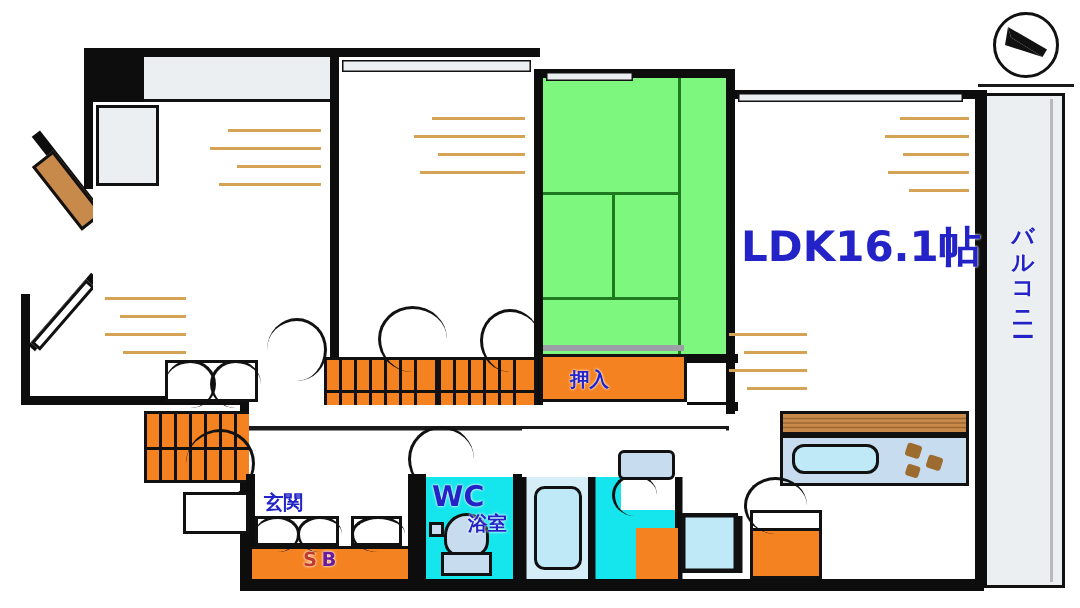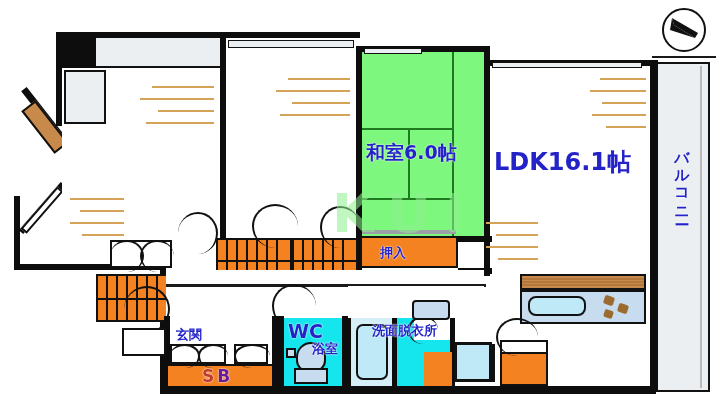--- a/index.html
+++ b/index.html
@@ -19,25 +19,25 @@
   .lightblue{background:#c8dcf0;}
   .paleblue{background:#d6eef7;}
   .paleblue2{background:#bfe9f7;}
   .greyfill{background:#eceff1;}
   .wood{background:#c88a4a;}
   .white{background:#ffffff;}
 
   .label{position:absolute;color:#2323c8;font-weight:bold;letter-spacing:0px;white-space:nowrap;
          text-shadow:0 0 1px #ffffff,0 0 2px #ffffff;}
   .lbl-room{font-size:19px;}
-  .lbl-ldk{font-size:24px;}
+  .lbl-ldk{font-size:28px;}
   .lbl-sm{font-size:13px;}
   .lbl-wc{font-size:19px;}
   .lbl-bal{font-size:15px;writing-mode:vertical-rl;text-orientation:upright;letter-spacing:2px;}
-  .lbl-sb{font-size:17px;letter-spacing:3px;}
+  .lbl-sb{font-size:13px;letter-spacing:3px;}
   .sbS{color:#c0392b;}
   .sbB{color:#6a1b9a;}
 
   
   .arc{position:absolute;border:2px solid #111;border-radius:50%;background:transparent;}
   .arc-tl{border-right:none;border-bottom:none;}
   .arc-tr{border-left:none;border-bottom:none;}
 
   
   .grain{position:absolute;height:2px;background:#d4a356;}
@@ -149,21 +149,20 @@
   <div class="arc arc-tr" style="left:178px;top:212px;width:38px;height:40px;"></div>
   <div class="arc arc-tl" style="left:252px;top:204px;width:44px;height:42px;"></div>
   <div class="arc arc-tl" style="left:320px;top:206px;width:38px;height:40px;"></div>
 
   <div class="abs tatami" style="left:362px;top:52px;width:122px;height:188px;"></div>
   <div class="abs tatami-line" style="left:362px;top:128px;width:92px;height:2px;"></div>
   <div class="abs tatami-line" style="left:362px;top:198px;width:92px;height:2px;"></div>
   <div class="abs tatami-line" style="left:452px;top:52px;width:2px;height:188px;"></div>
   <div class="abs tatami-line" style="left:408px;top:128px;width:2px;height:70px;"></div>
   <div class="abs greyfill" style="left:364px;top:48px;width:58px;height:6px;border:1px solid #111;"></div>
-  <div class="label lbl-room" style="left:366px;top:140px;">和室6.0帖</div>
 
   <div class="abs orange" style="left:360px;top:236px;width:98px;height:32px;border:2px solid #111;"></div>
   <div class="label lbl-sm" style="left:380px;top:244px;">押入</div>
   <div class="abs" style="left:362px;top:230px;width:94px;height:4px;background:#9aa0a6;"></div>
 
   <div class="abs room" style="left:490px;top:66px;width:160px;height:320px;"></div>
   <div class="grain" style="left:600px;top:78px;width:46px;"></div>
   <div class="grain" style="left:590px;top:90px;width:56px;"></div>
   <div class="grain" style="left:602px;top:102px;width:44px;"></div>
   <div class="grain" style="left:592px;top:114px;width:54px;"></div>
@@ -232,27 +231,25 @@
   <div class="abs wall" style="left:346px;top:316px;width:5px;height:72px;"></div>
   <div class="abs cyan" style="left:396px;top:318px;width:54px;height:68px;"></div>
   <div class="abs wall" style="left:392px;top:316px;width:5px;height:72px;"></div>
   <div class="abs wall" style="left:450px;top:316px;width:5px;height:72px;"></div>
   <div class="label lbl-sm" style="left:312px;top:340px;">浴室</div>
 
   <div class="abs white" style="left:414px;top:318px;width:36px;height:22px;"></div>
   <div class="arc arc-tl" style="left:408px;top:316px;width:28px;height:26px;"></div>
 
   <div class="abs room" style="left:348px;top:286px;width:136px;height:32px;"></div>
-  <div class="label lbl-sm" style="left:372px;top:322px;">洗面脱衣所</div>
 
   <div class="abs lightblue" style="left:412px;top:300px;width:38px;height:20px;border:2px solid #111;border-radius:4px;"></div>
 
   <div class="abs paleblue2" style="left:454px;top:342px;width:38px;height:40px;border:3px solid #111;"></div>
   <div class="abs" style="left:492px;top:344px;width:3px;height:38px;background:#111;"></div>
 
   <div class="abs orange" style="left:424px;top:352px;width:28px;height:34px;"></div>
   <div class="abs orange" style="left:500px;top:352px;width:48px;height:34px;border:2px solid #111;"></div>
   <div class="abs white" style="left:500px;top:340px;width:48px;height:14px;border:2px solid #111;"></div>
   <div class="arc arc-tl" style="left:496px;top:318px;width:40px;height:36px;"></div>
 
-  <div class="watermark" style="left:332px;top:182px;">KUI</div>
 
 </div>
 
 </body></html>

